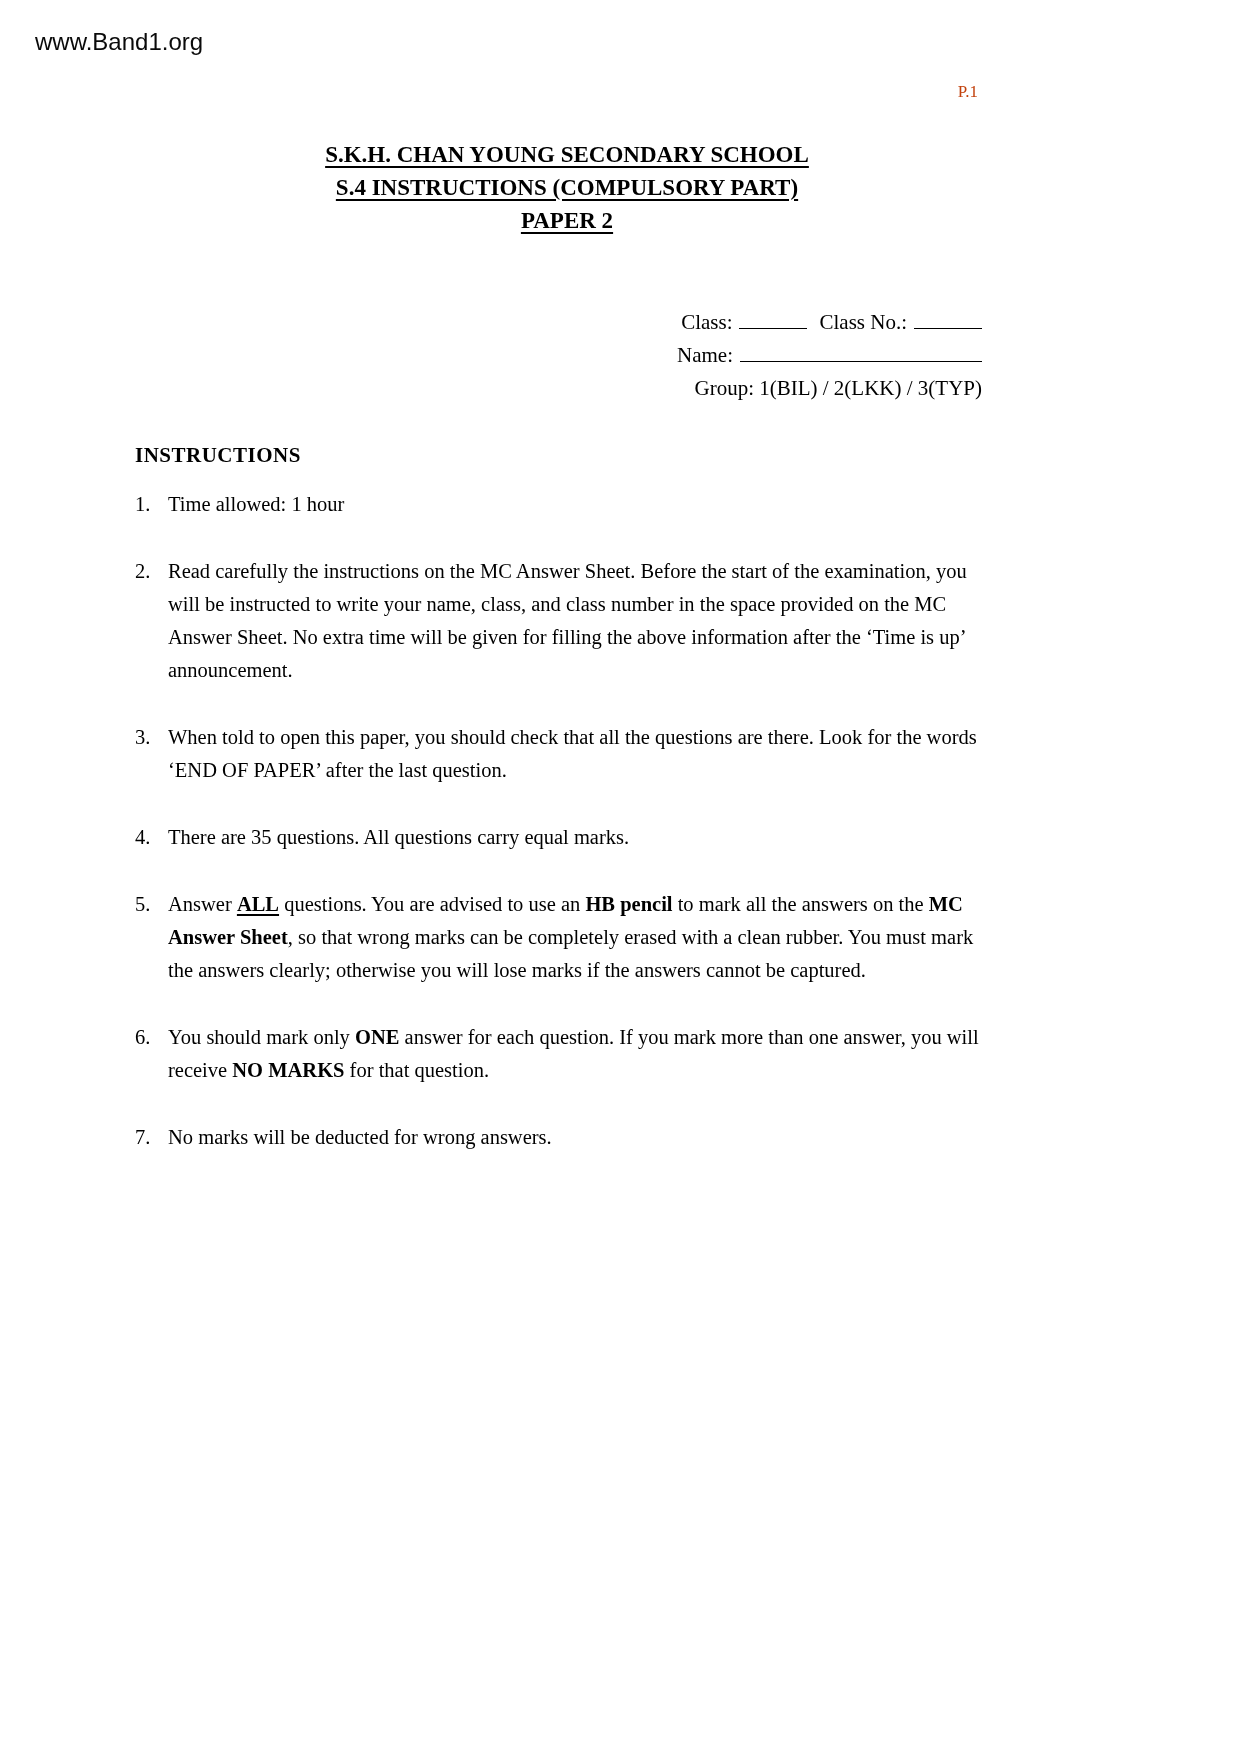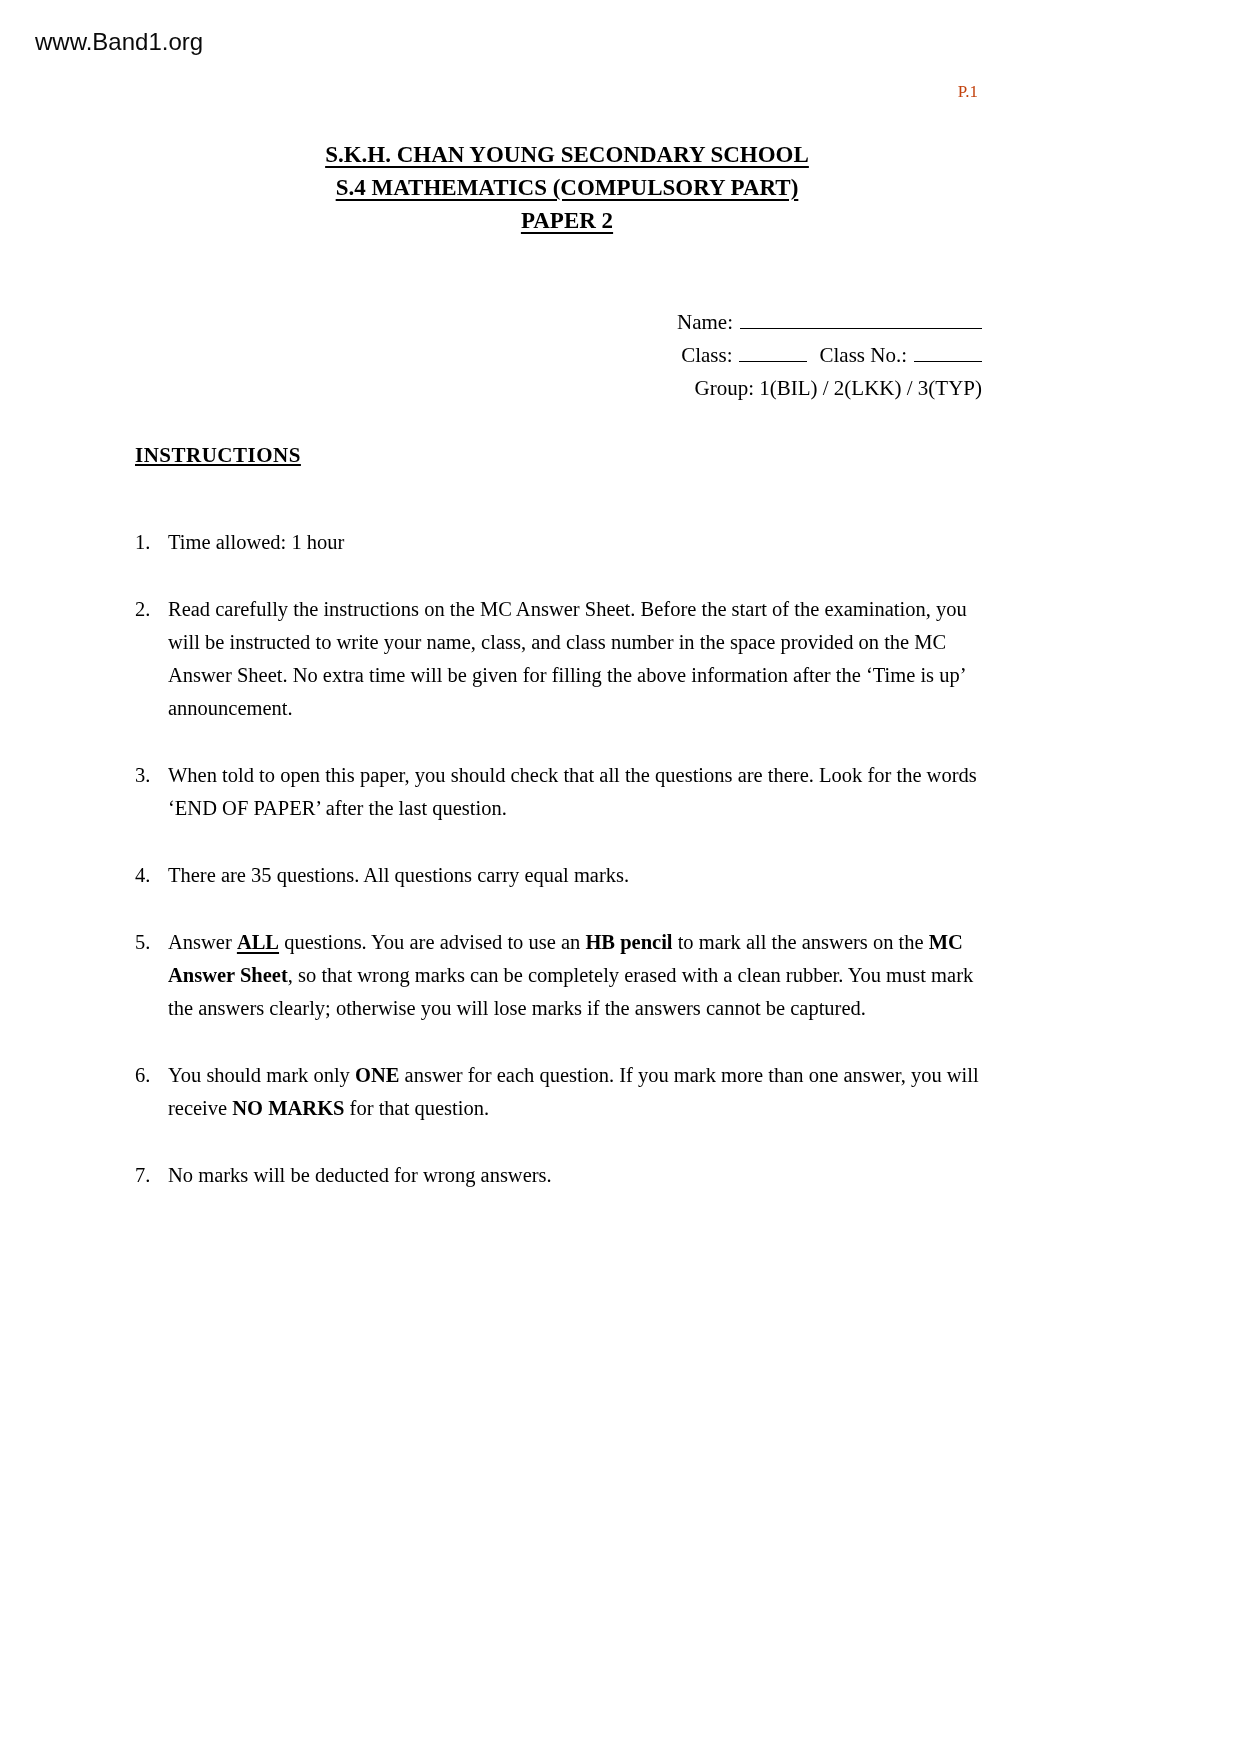--- a/index.html
+++ b/index.html
@@ -74,22 +74,21 @@
   .instructions {
     position: absolute;
     top: 443px;
     left: 135px;
     width: 852px;
   }
   .instructions-heading {
     font-size: 21px;
     font-weight: bold;
     letter-spacing: 0.5px;
-    margin-bottom: 58px;
-    text-decoration: underline;
+    margin-bottom: 20px;
   }
   .instruction-item {
     display: flex;
     font-size: 20.5px;
     line-height: 33px;
     margin-bottom: 34px;
   }
   .item-number {
     width: 33px;
     flex-shrink: 0;
@@ -102,30 +101,30 @@
 <body>
 
 <div class="page">
 
   <div class="watermark">www.Band1.org</div>
 
   <div class="page-num top">P.1</div>
 
   <div class="title-block">
     <div class="title-line">S.K.H. CHAN YOUNG SECONDARY SCHOOL</div>
-    <div class="title-line">S.4 MATHEMATICS (COMPULSORY PART)</div>
+    <div class="title-line">S.4 INSTRUCTIONS (COMPULSORY PART)</div>
     <div class="title-line">PAPER 2</div>
   </div>
 
   <div class="student-info">
     <div class="info-line">
-      <span>Name:</span><span class="blank blank-name"></span>
+      <span>Class:</span><span class="blank blank-small"></span><span class="label-gap">Class No.:</span><span class="blank blank-small"></span>
     </div>
     <div class="info-line">
-      <span>Class:</span><span class="blank blank-small"></span><span class="label-gap">Class No.:</span><span class="blank blank-small"></span>
+      <span>Name:</span><span class="blank blank-name"></span>
     </div>
     <div class="info-line">Group: 1(BIL) / 2(LKK) / 3(TYP)</div>
   </div>
 
   <div class="instructions">
     <div class="instructions-heading">INSTRUCTIONS</div>
     <div class="instructions-list">
         <div class="instruction-item">
           <span class="item-number">1.</span>
           <span class="item-body"><span>Time allowed: 1 hour</span></span>

